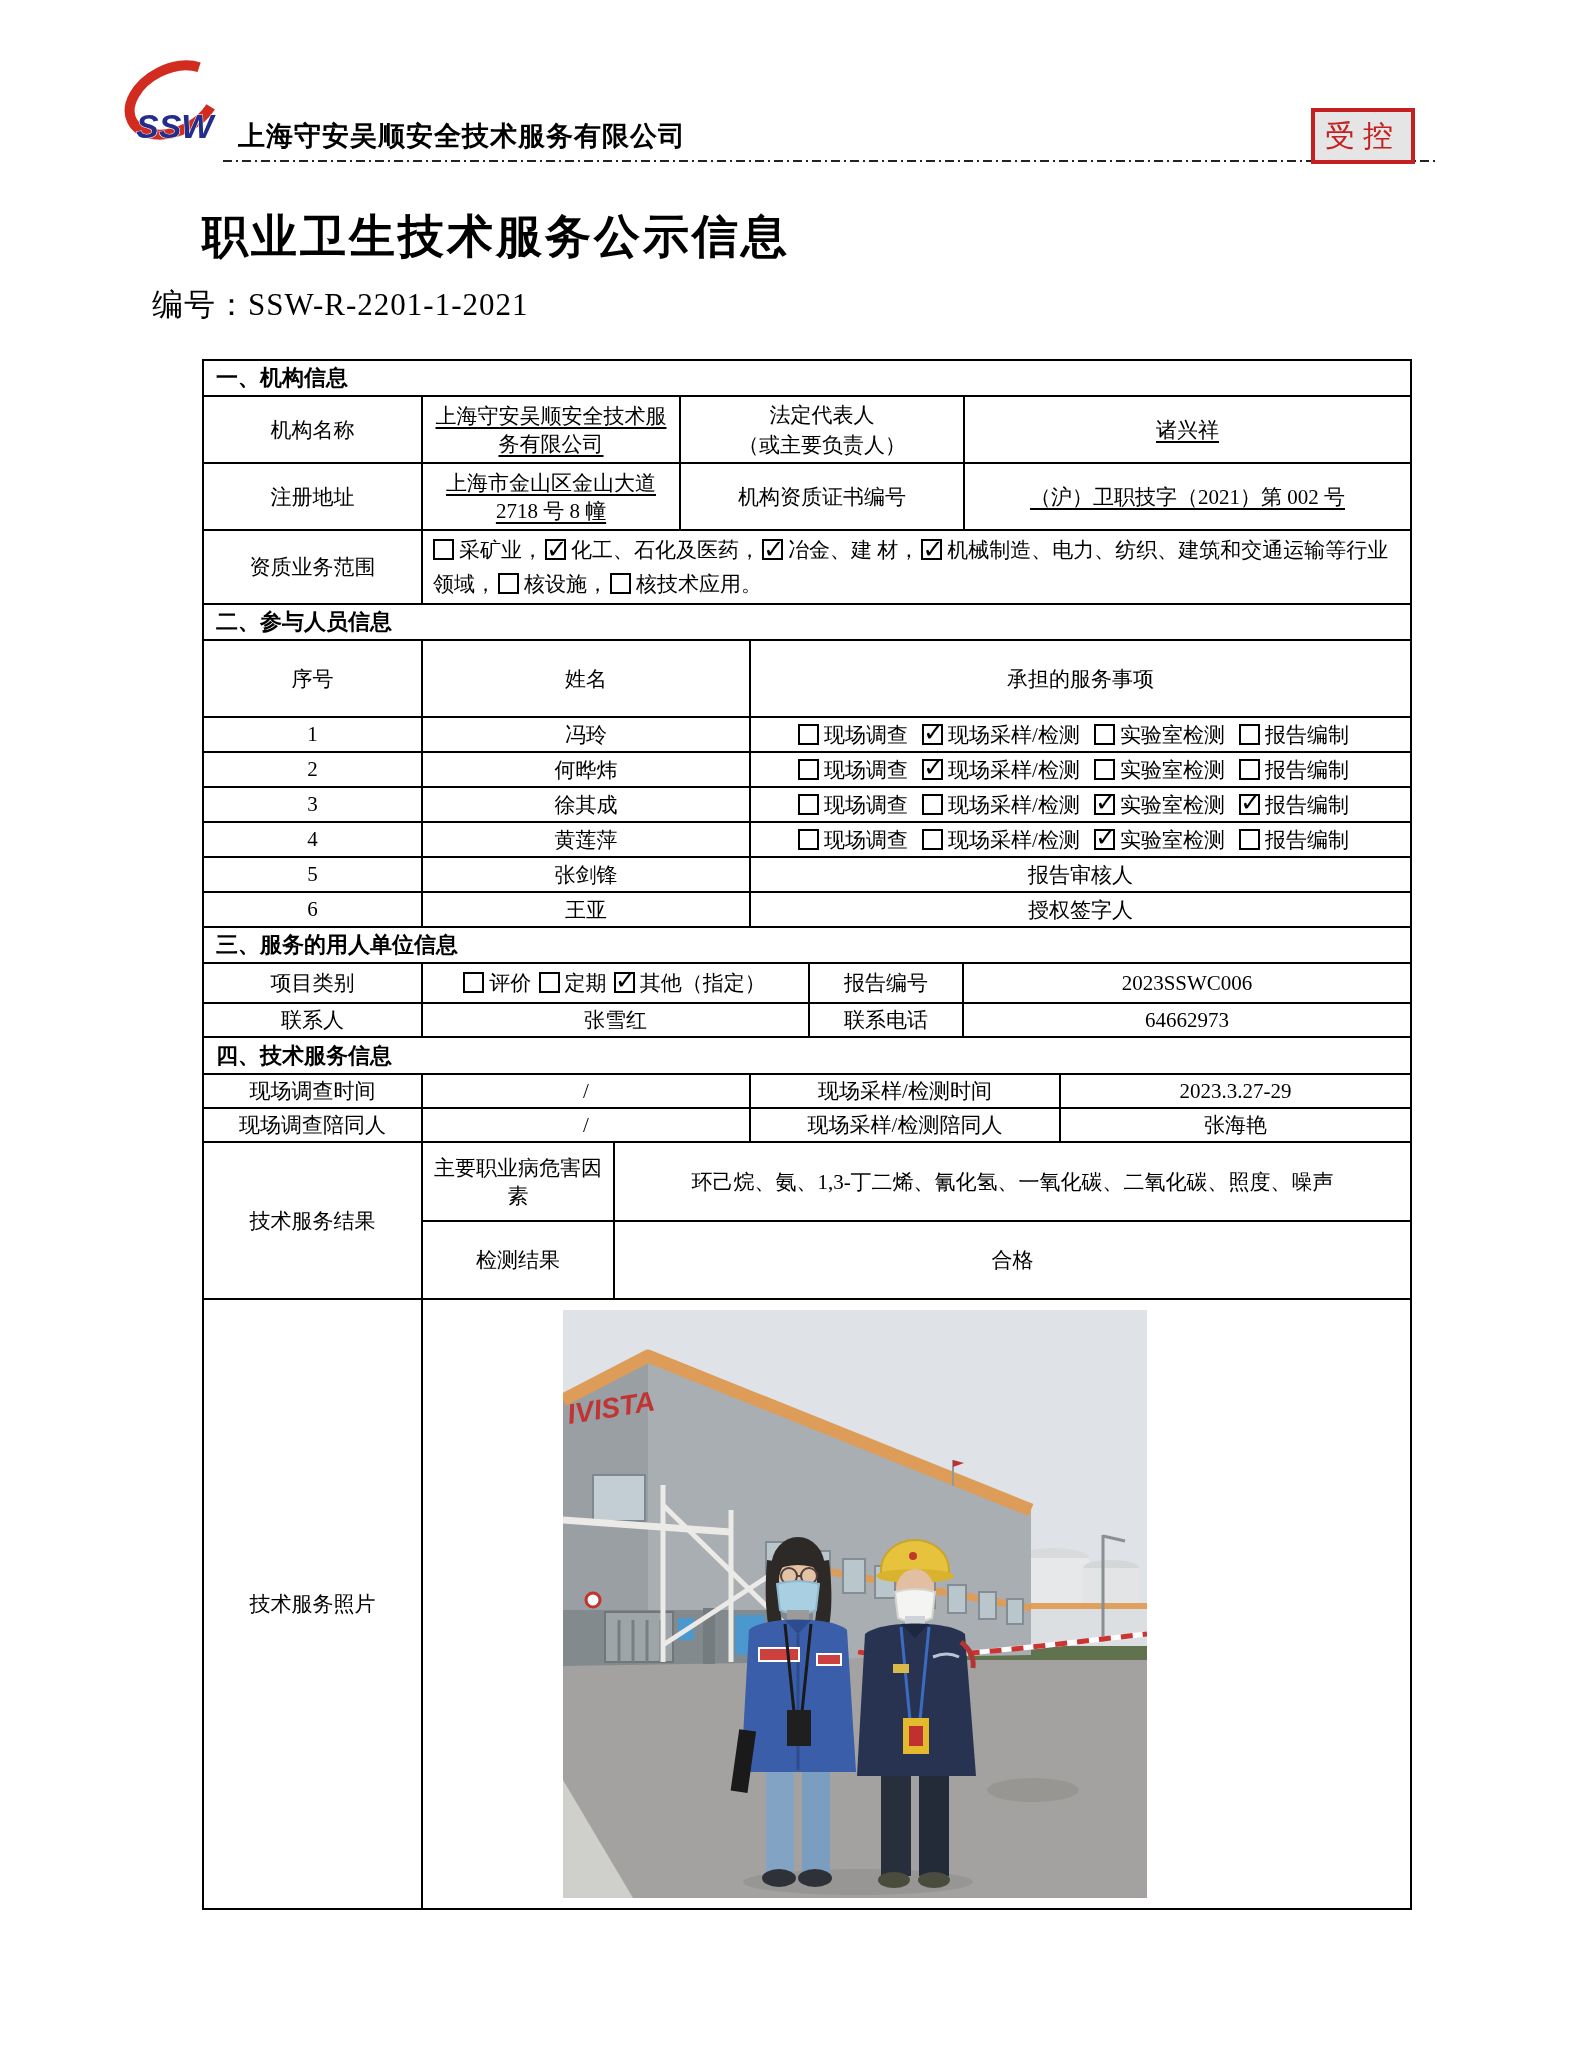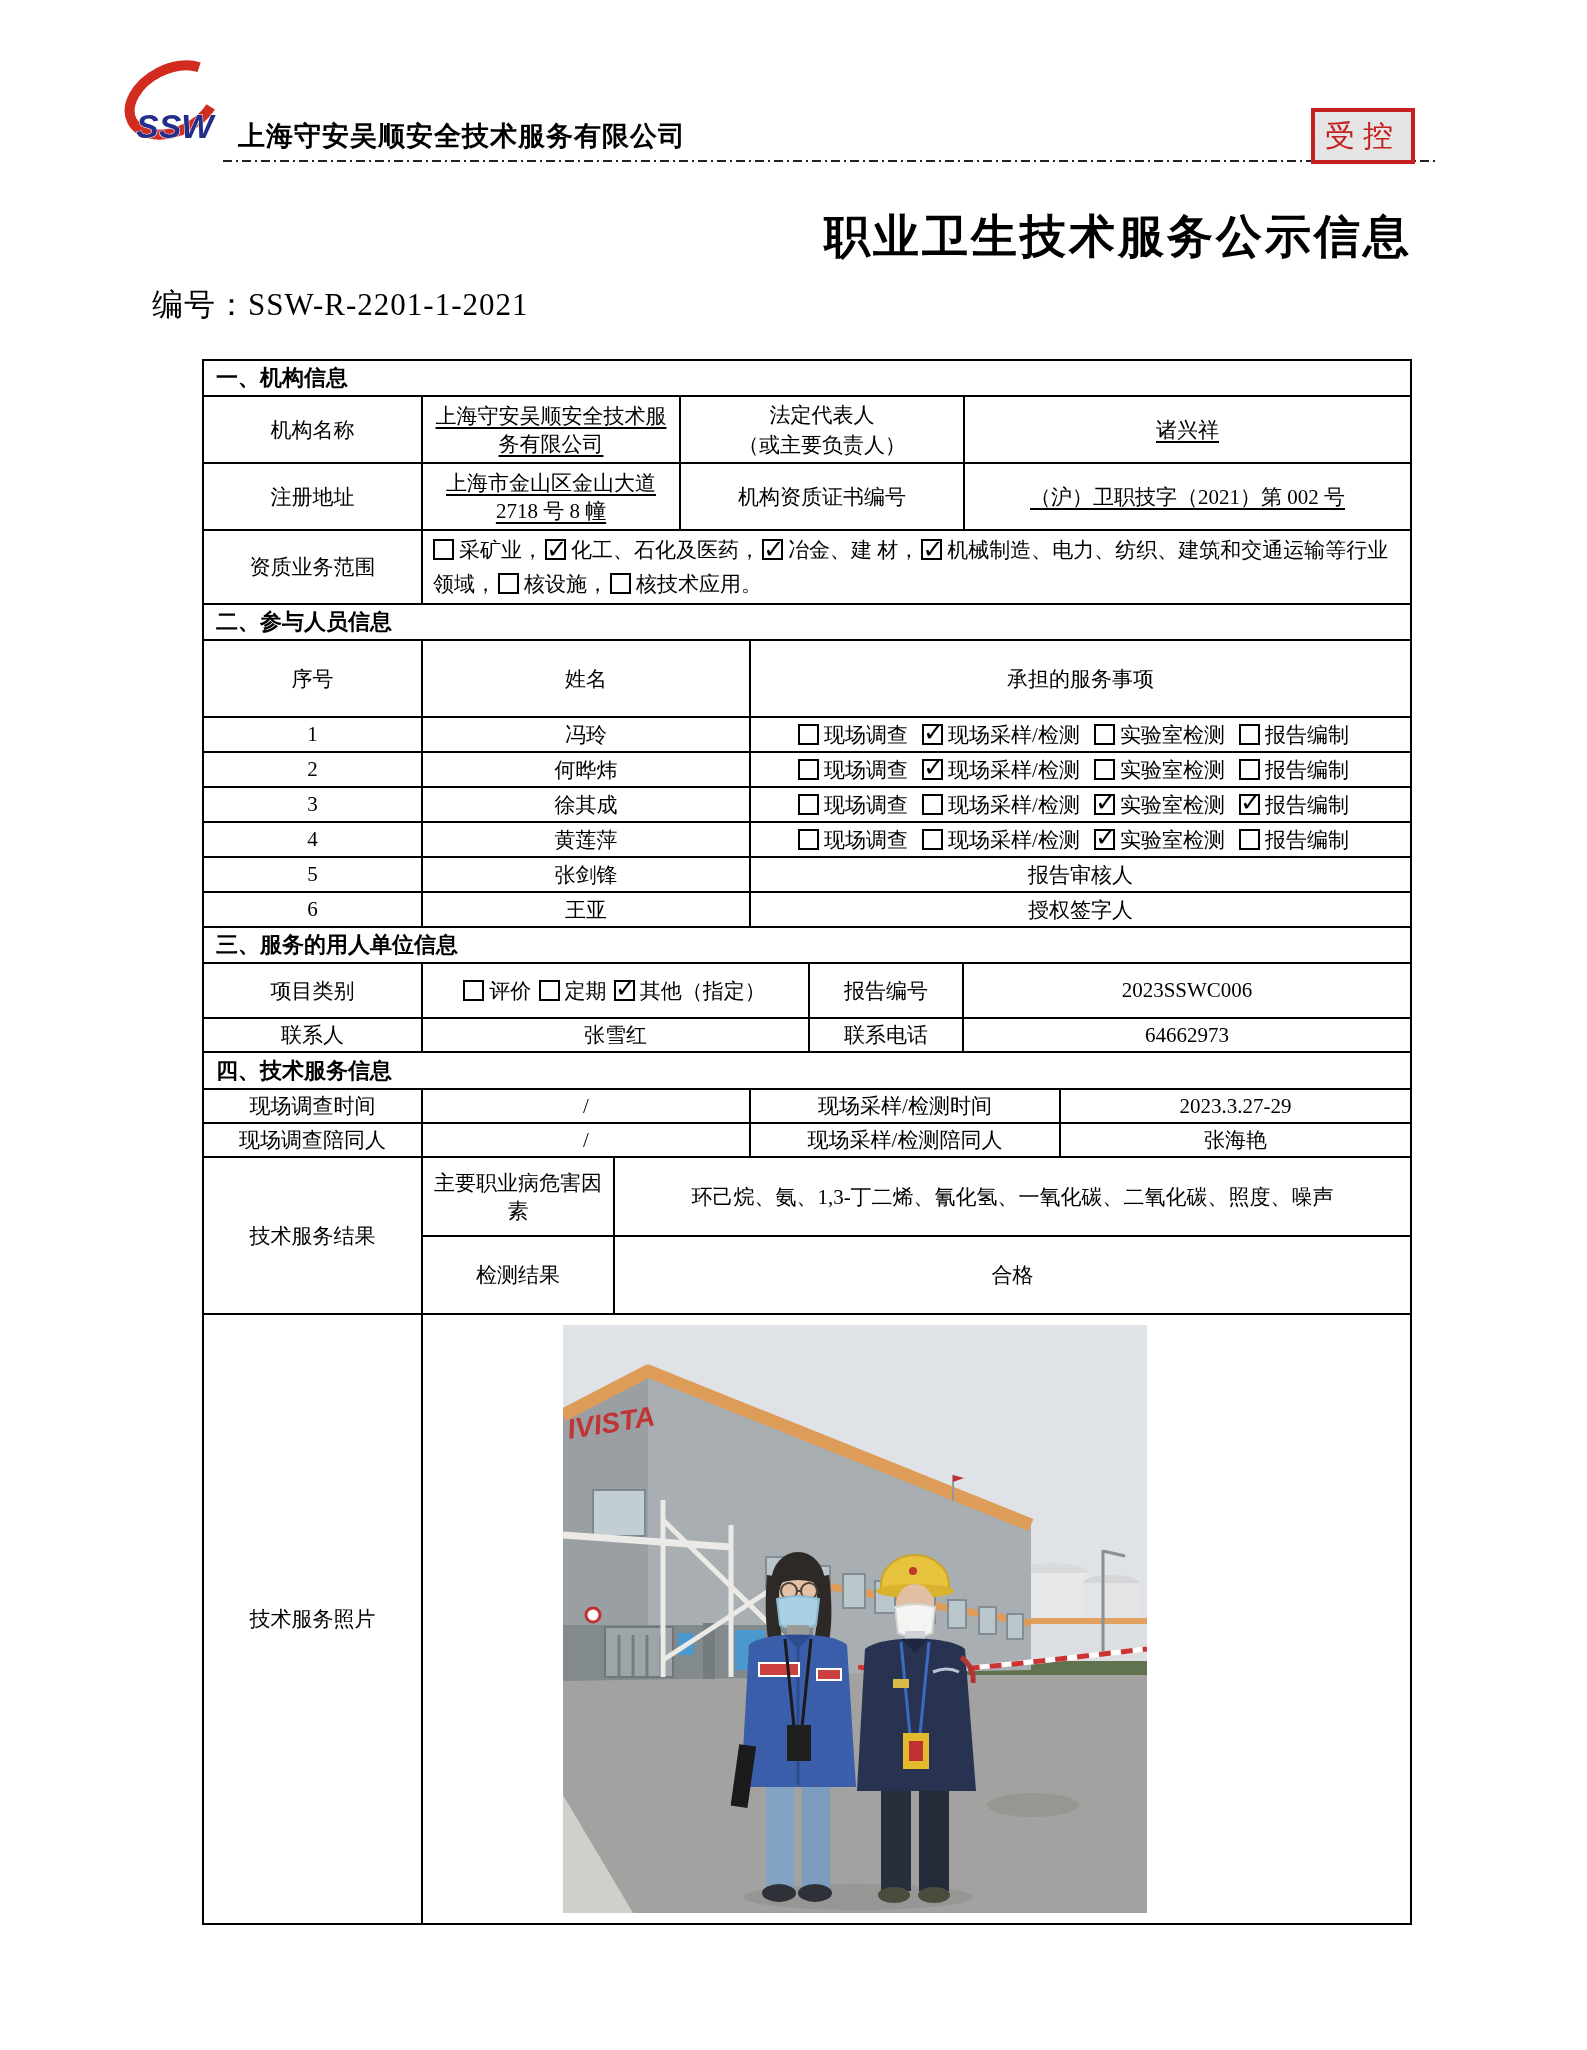--- a/index.html
+++ b/index.html
@@ -8,40 +8,40 @@
 
   
   #logo{position:absolute;left:110px;top:60px;width:126px;height:88px;}
   #company-name{position:absolute;left:238px;top:118px;font-family:"Liberation Sans","DejaVu Sans",sans-serif;
         font-weight:bold;font-size:27px;letter-spacing:1px;white-space:nowrap;}
   #header-rule{position:absolute;left:223px;top:160px;width:1214px;height:2px;
         background:repeating-linear-gradient(90deg,#222 0 9px,transparent 9px 13px,#222 13px 15px,transparent 15px 19px);}
   #stamp-box{position:absolute;left:1311px;top:108px;width:96px;height:48px;border:4px solid #c42020;
         color:#c42020;font-size:30px;letter-spacing:8px;text-align:center;line-height:48px;z-index:5;background:#e5e5e5;}
 
-  #doc-title{position:absolute;left:202px;top:206px;width:1210px;text-align:right;
+  #doc-title{position:absolute;left:202px;top:206px;width:1210px;text-align:left;
         font-size:46px;font-weight:bold;letter-spacing:3px;}
   #doc-no{position:absolute;left:152px;top:284px;font-size:31px;letter-spacing:1px;}
 
   
   #doc-table{position:absolute;left:202px;top:359px;width:1210px;}
   table.dt{width:100%;border-collapse:collapse;table-layout:fixed;}
   table.dt + table.dt{margin-top:-2px;}
   table.dt td{border:2px solid #000;box-sizing:border-box;text-align:center;vertical-align:middle;
         font-size:21px;padding:2px 6px;overflow:hidden;}
   tr.sec-head td{text-align:left;font-weight:bold;font-size:22px;padding-left:12px;}
   .u{text-decoration:underline;text-underline-offset:4px;}
   .left{text-align:left !important;}
   .scope-cell{line-height:34px;padding:2px 10px !important;}
   .svc{font-size:20px;white-space:nowrap;}
   .lbl2{display:block;line-height:30px;}
 
   
   .rh35 td{height:35px;} .rh31 td{height:31px;} .rh67 td{height:67px;} .rh70 td{height:70px;}
-  .rh77 td{height:77px;} .rh34 td{height:34px;} .rh41 td{height:55px;} .rh39 td{height:39px;}
+  .rh77 td{height:77px;} .rh34 td{height:34px;} .rh41 td{height:40px;} .rh39 td{height:39px;}
   .rh38 td{height:32px;margin-left:48px;} .rh37 td{height:37px;} .rh79 td{height:79px;} .rh78 td{height:78px;}
   .rh610 td{height:610px;}
 
   
   .cb{display:inline-block;width:17px;height:17px;border:2px solid #000;margin:0 5px -3px 0;position:relative;}
   .cb.checked::after{content:"\2713";position:absolute;left:-1px;top:-9px;font-size:26px;font-weight:bold;
         font-family:"DejaVu Sans","Liberation Sans",sans-serif;}
   .seg{margin-right:2px;}
   .svc .seg-item{margin-right:12px;}
 

